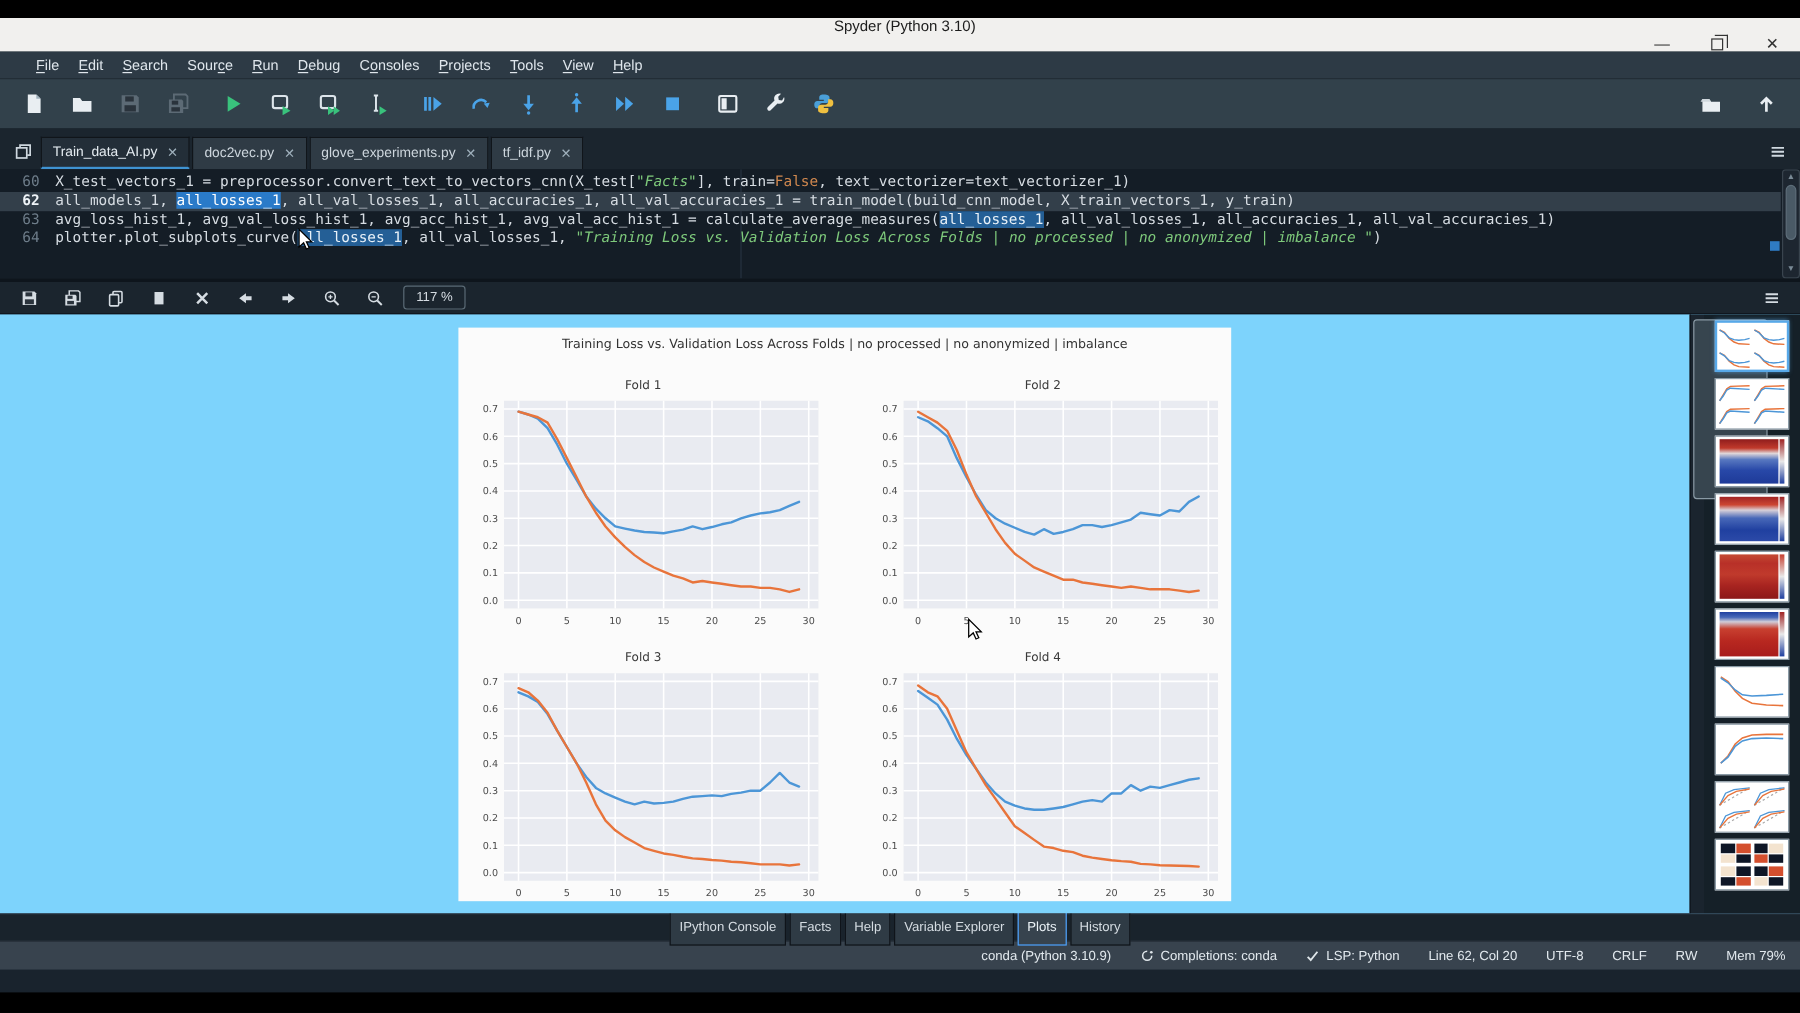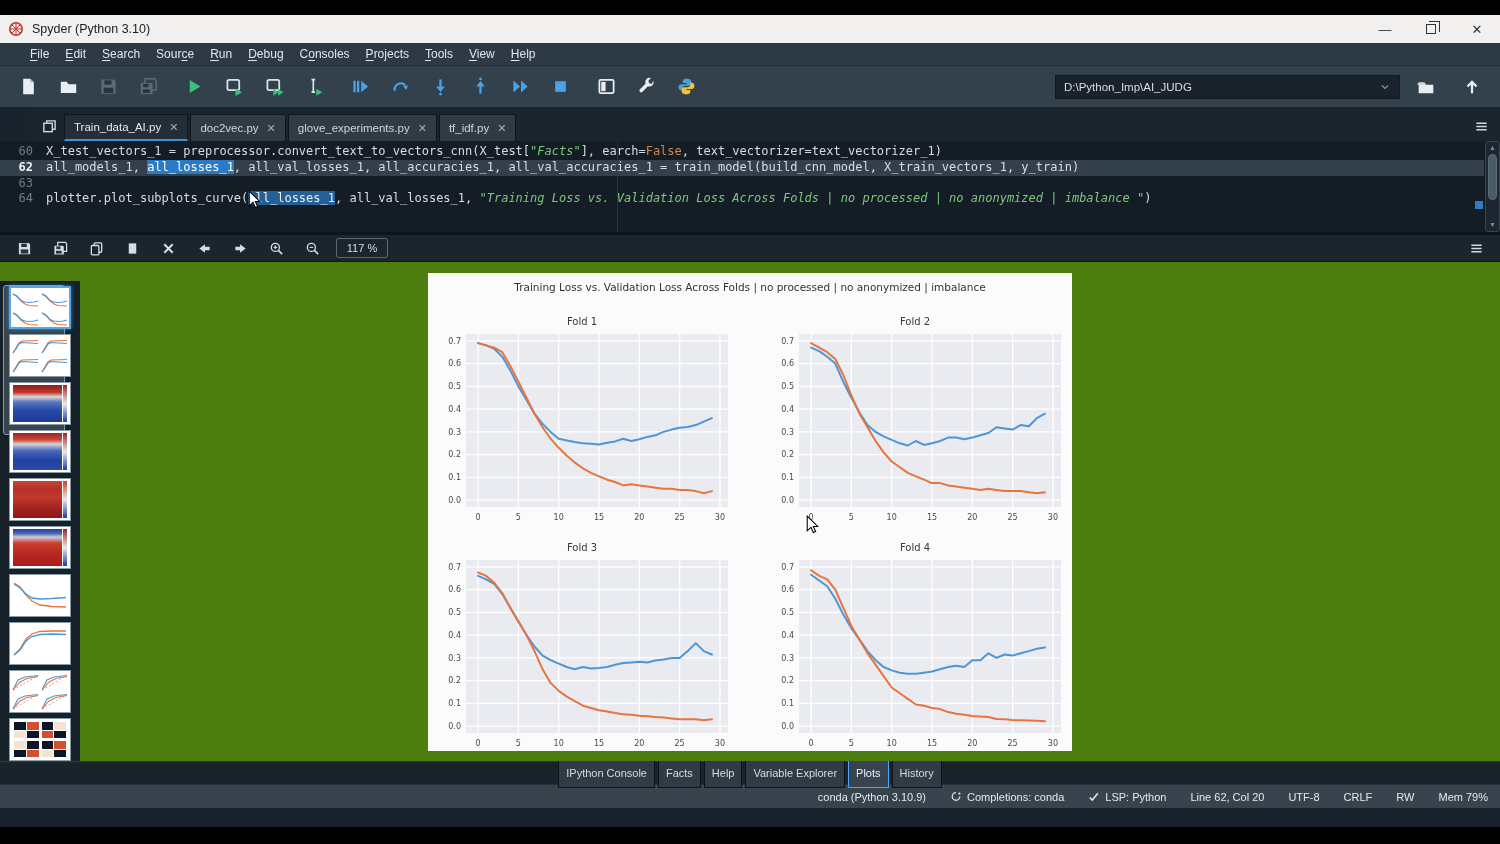--- a/index.html
+++ b/index.html
@@ -2,21 +2,21 @@
 <html><head>
 <meta charset="utf-8">
 <style>
   * { margin:0; padding:0; box-sizing:border-box; }
   html,body { width:1500px; height:844px; background:#000; overflow:hidden;
               font-family:"Liberation Sans", sans-serif; }
   .stage { position:relative; width:1500px; height:844px; background:#000; }
   .window { position:absolute; left:0; top:15px; width:1500px; height:812px; background:#19232d; }
 
   
-  .titlebar { height:28px; background:#f1f0ee; display:flex; align-items:center; padding-left:8px; }
+  .titlebar { height:28px; background:#f1f0ee; display:flex; align-items:center; padding-left:8px;flex-direction:column; }
   .titlebar .tlogo { width:16px; height:16px; margin-right:8px; }
   .titlebar .ttext { font-size:12.5px; color:#1c1c1c; }
   .wctrl { margin-left:auto; display:flex; height:100%; }
   .wbtn { width:46px; height:100%; display:flex; align-items:center; justify-content:center;
           color:#333; font-size:13px; }
   .restore-box { width:10px; height:10px; border:1.4px solid #333; position:relative; background:#f1f0ee; }
   .restore-box:before { content:""; position:absolute; left:2px; top:-4px; width:10px; height:10px;
           border:1.4px solid #333; border-left:none; border-bottom:none; }
 
   
@@ -36,21 +36,21 @@
   .workdir .wd-text { color:#d7dee4; font-size:11.5px; flex:1; }
   .workdir svg { width:12px; height:12px; color:#8795a1; }
   .tb-btn.small svg { width:18px; height:18px; }
 
   
   .pathbar { height:19px; background:#141c24; display:flex; align-items:center; padding-left:8px;
              border-bottom:1px solid #0e141a; }
   .pathbar span { color:#97a5b1; font-size:10.5px; }
 
   
-  .tabbar { height:34px; background:#1b252e; display:flex; align-items:flex-end; padding:0 4px;margin-left:30px; }
+  .tabbar { height:34px; background:#1b252e; display:flex; align-items:flex-end; padding:0 4px; }
   .tab-side-btn { width:30px; height:26px; display:flex; align-items:center; justify-content:center; margin-bottom:2px; }
   .tab-side-btn svg { width:15px; height:15px; color:#cfd8df; }
   .tabs { display:flex; align-items:flex-end; }
   .tab { height:27px; background:#2f3b45; border:1px solid #10151a; border-bottom:none;
          color:#cdd6dd; font-size:11.5px; display:flex; align-items:center; gap:8px;
          padding:0 9px; margin-right:2px; }
   .tab .tx { color:#9fb0bc; font-size:11px; }
   .tab.active { background:#232e38; border-bottom:2px solid #3f93d2; color:#e4ebf0; }
   .tabbar .spacer { flex:1; }
 
@@ -80,21 +80,21 @@
   
   .ptoolbar { height:27px; background:#1b252e; display:flex; align-items:center; padding:0 6px;
               border-bottom:1px solid #0e151c; }
   .ptb-btn { width:36px; height:24px; display:flex; align-items:center; justify-content:center; color:#d5dce2; }
   .ptb-btn svg { width:15px; height:15px; }
   .zoombox { margin-left:6px; min-width:52px; height:20px; border:1px solid #5a6a75; border-radius:3px;
              color:#d5dce2; font-size:11px; display:flex; align-items:center; justify-content:center; }
   .ptoolbar .spacer { flex:1; }
 
   
-  .plots-main { position:relative; height:499px; background:#4d7c0f; display:flex;flex-direction:column; }
+  .plots-main { position:relative; height:499px; background:#7dd3fc; display:flex; }
   .plot-canvas { flex:1; position:relative; }
   .figure { position:absolute; left:50%; transform:translateX(-50%); top:11px; width:644px; height:478px;
             background:#fbfbfb; }
   .figtitle { text-align:center; font-family:"DejaVu Sans", sans-serif; font-size:10.5px; color:#333;
               padding-top:8px; height:21px; }
   .figure-grid { display:grid; grid-template-columns:300px 300px; column-gap:33px; row-gap:10px;
                  padding:22px 0 0 4px; }
   .subplot .sp-title { text-align:center; font-family:"DejaVu Sans", sans-serif; font-size:10px;
                        color:#3a3a3a; height:14px; }
   .plots-scrollbar { width:12px; background:#1a242e; border-left:1px solid #0e151c; position:relative; }
@@ -302,26 +302,20 @@
           <div class="tb-btn" style="color: rgb(233, 238, 242);">
             <span style="display:flex">
               <svg viewBox="0 0 16 16">
                 <path d="M7.9 1.4c-2.6 0-3.1 1.1-3.1 2.1v1.6h3.2v.9H3.4c-1.2 0-2.1.9-2.1 2.6 0 1.7.9 2.6 2.1 2.6h1.5V9.4c0-1.2 1-2 2.1-2h3c1 0 2-.7 2-1.9V3.5c0-1.1-1-2.1-4.1-2.1z" fill="#4a9fd8"></path>
                 <path d="M8.1 14.6c2.6 0 3.1-1.1 3.1-2.1v-1.6H8v-.9h4.6c1.2 0 2.1-.9 2.1-2.6 0-1.7-.9-2.6-2.1-2.6h-1.5v1.8c0 1.2-1 2-2.1 2H6c-1 0-2 .7-2 1.9v2c0 1.1 1 2.1 4.1 2.1z" fill="#f0c040"></path>
               </svg>
             </span>
           </div>
         </div>
       <div class="toolbar-right">
-        <div class="workdir">
-          <span class="wd-text">D:\Python_Imp\AI_JUDG</span>
-          <svg viewBox="0 0 16 16">
-              <path d="M4 6l4 4 4-4" stroke="currentColor" fill="none" stroke-width="1.6"></path>
-            </svg>
-        </div>
         <div class="tb-btn small" style="color:#e9eef2">
           <svg viewBox="0 0 16 16">
               <path d="M1.5 4h5l1.5 2h6.5v7.5h-13z" fill="currentColor"></path>
               <path d="M1.5 4h5l1.5 2h-8z" fill="#cfd7dd"></path>
             </svg>
         </div>
         <div class="tb-btn small" style="color:#e9eef2">
           <svg viewBox="0 0 16 16">
               <path d="M8 13.5V4M4 7.5L8 3.5l4 4" stroke="currentColor" stroke-width="2" fill="none"></path>
             </svg>
@@ -359,23 +353,23 @@
       <div class="tab-side-btn">
         <svg viewBox="0 0 16 16">
             <path d="M2.5 4.5h11M2.5 8h11M2.5 11.5h11" stroke="currentColor" stroke-width="1.7"></path>
           </svg>
       </div>
     </div>
 
     <div class="editor">
       <div class="col-guide"></div>
       <div class="code">
-          <div class="cl"><span class="gut">60</span><span class="src"><span>X_test_vectors_1 = preprocessor.convert_text_to_vectors_cnn(X_test[</span><span class="str">"Facts"</span><span>], earch=</span><span class="kw">False</span><span>, text_vectorizer=text_vectorizer_1)</span></span></div>
+          <div class="cl"><span class="gut">60</span><span class="src"><span>X_test_vectors_1 = preprocessor.convert_text_to_vectors_cnn(X_test[</span><span class="str">"Facts"</span><span>], train=</span><span class="kw">False</span><span>, text_vectorizer=text_vectorizer_1)</span></span></div>
           <div class="cl cur"><span class="gut">62</span><span class="src"><span>all_models_1, </span><span class="sel">all_losses_1</span><span>, all_val_losses_1, all_accuracies_1, all_val_accuracies_1 = train_model(build_cnn_model, X_train_vectors_1, y_train)</span></span></div>
-          <div class="cl"><span class="gut">63</span></div>
+          <div class="cl"><span class="gut">63</span><span class="src"><span>avg_loss_hist_1, avg_val_loss_hist_1, avg_acc_hist_1, avg_val_acc_hist_1 = calculate_average_measures(</span><span class="occ">all_losses_1</span><span>, all_val_losses_1, all_accuracies_1, all_val_accuracies_1)</span></span></div>
           <div class="cl"><span class="gut">64</span><span class="src"><span>plotter.plot_subplots_curve(</span><span class="occ">all_losses_1</span><span>, all_val_losses_1, </span><span class="str">"Training Loss vs. Validation Loss Across Folds | no processed | no anonymized | imbalance "</span><span>)</span></span></div>
         </div>
       <div class="occ-marker"></div>
       <div class="ed-scrollbar">
         <span class="arr">▲</span>
         <div class="thumb"></div>
         <span class="arr" style="margin-top:auto">▼</span>
       </div>
     </div>
     <div class="splitter"></div>

